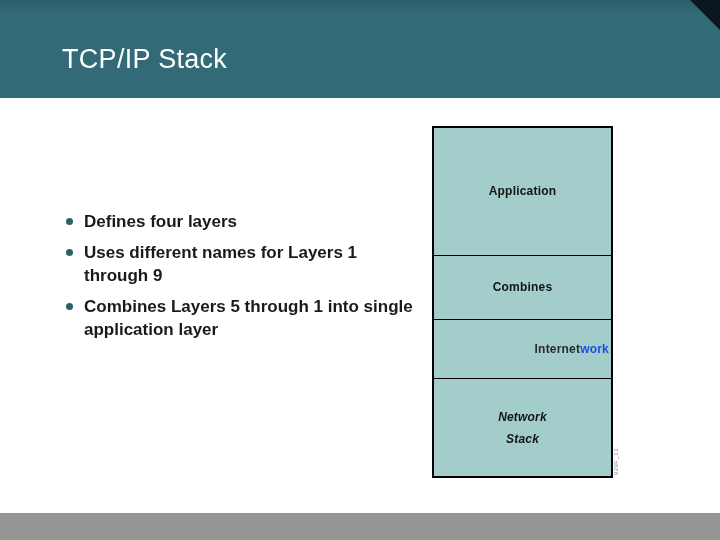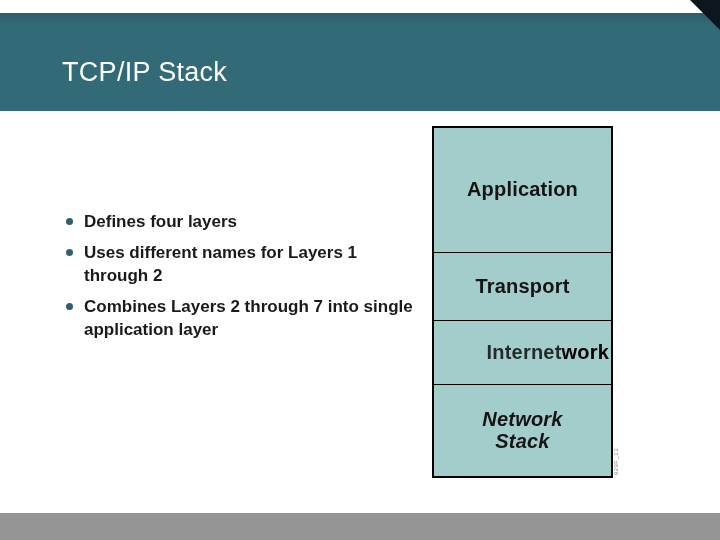--- a/index.html
+++ b/index.html
@@ -6,21 +6,21 @@
   .slide {
     position: relative;
     width: 720px; height: 540px;
     background: #ffffff;
     overflow: hidden;
     font-family: "Liberation Sans", sans-serif;
   }
 
   
   .titlebar {
-    position: absolute; left: 0; top: 13px;
+    position: absolute; left: 0; top: 0;
     width: 720px; height: 98px;
     background: linear-gradient(180deg, #2c5f6b 0%, #326b77 14%, #326b77 100%);
   }
   .titlebar h1 {
     position: absolute; left: 62px; top: 44px;
     margin: 0;
     font-size: 27px; font-weight: 400;
     color: #ffffff; letter-spacing: 0.3px;
   }
   .corner {
@@ -58,30 +58,30 @@
     position: absolute; left: 432px; top: 126px;
     width: 181px; height: 352px;
     margin: 0;
     box-sizing: border-box;
     background: #a3cdca;
     border: 2px solid #000000;
     display: flex; flex-direction: column;
   }
   .layer {
     display: flex; align-items: center; justify-content: center;
-    font-size: 20px; font-weight: 700; color: #141414;
+    font-size: 12px; font-weight: 700; color: #141414;
     letter-spacing: 0.2px;
   }
   .layer + .layer { border-top: 1px solid #000000; }
   .layer-application   { flex-grow: 153; }
   .layer-transport     { flex-grow: 67; }
   .layer-internetwork  { flex-grow: 60; justify-content: flex-end; padding-right: 2px; }
   .layer-network-access{ flex-grow: 72; flex-direction: column; line-height: 22px; font-style: italic; }
   .part-internet { opacity: 0.88; }
-  .part-work     { color: #000000; }
+  .part-work     { color: #1d4ed8; }
 
   .figid {
     position: absolute; left: 613px; top: 448px;
     writing-mode: vertical-rl;
     transform: rotate(180deg);
     font-size: 6px; color: #8a8a8a; letter-spacing: 0.5px;
   }
 
   
   .footerbar {
@@ -100,34 +100,34 @@
   </header>
   <div class="corner"></div>
 
   <div class="bullets">
     <div class="bullet-item">
       <span class="dot"></span>
       <span class="bullet-text">Defines four layers</span>
     </div>
     <div class="bullet-item">
       <span class="dot"></span>
-      <span class="bullet-text">Uses different names for Layers 1 through 2</span>
+      <span class="bullet-text">Uses different names for Layers 1 through 9</span>
     </div>
     <div class="bullet-item">
       <span class="dot"></span>
-      <span class="bullet-text">Combines Layers 2 through 7 into single application layer</span>
+      <span class="bullet-text">Combines Layers 5 through 1 into single application layer</span>
     </div>
   </div>
 
   <figure class="stack">
     <div class="layer layer-application">
       <span>Application</span>
     </div>
     <div class="layer layer-transport">
-      <span>Transport</span>
+      <span>Combines</span>
     </div>
     <div class="layer layer-internetwork">
       <span class="part-internet">Internet</span>
         <span class="part-work">work</span>
     </div>
     <div class="layer layer-network-access">
       <span>Network</span>
       <span>Stack</span>
     </div>
   </figure>

